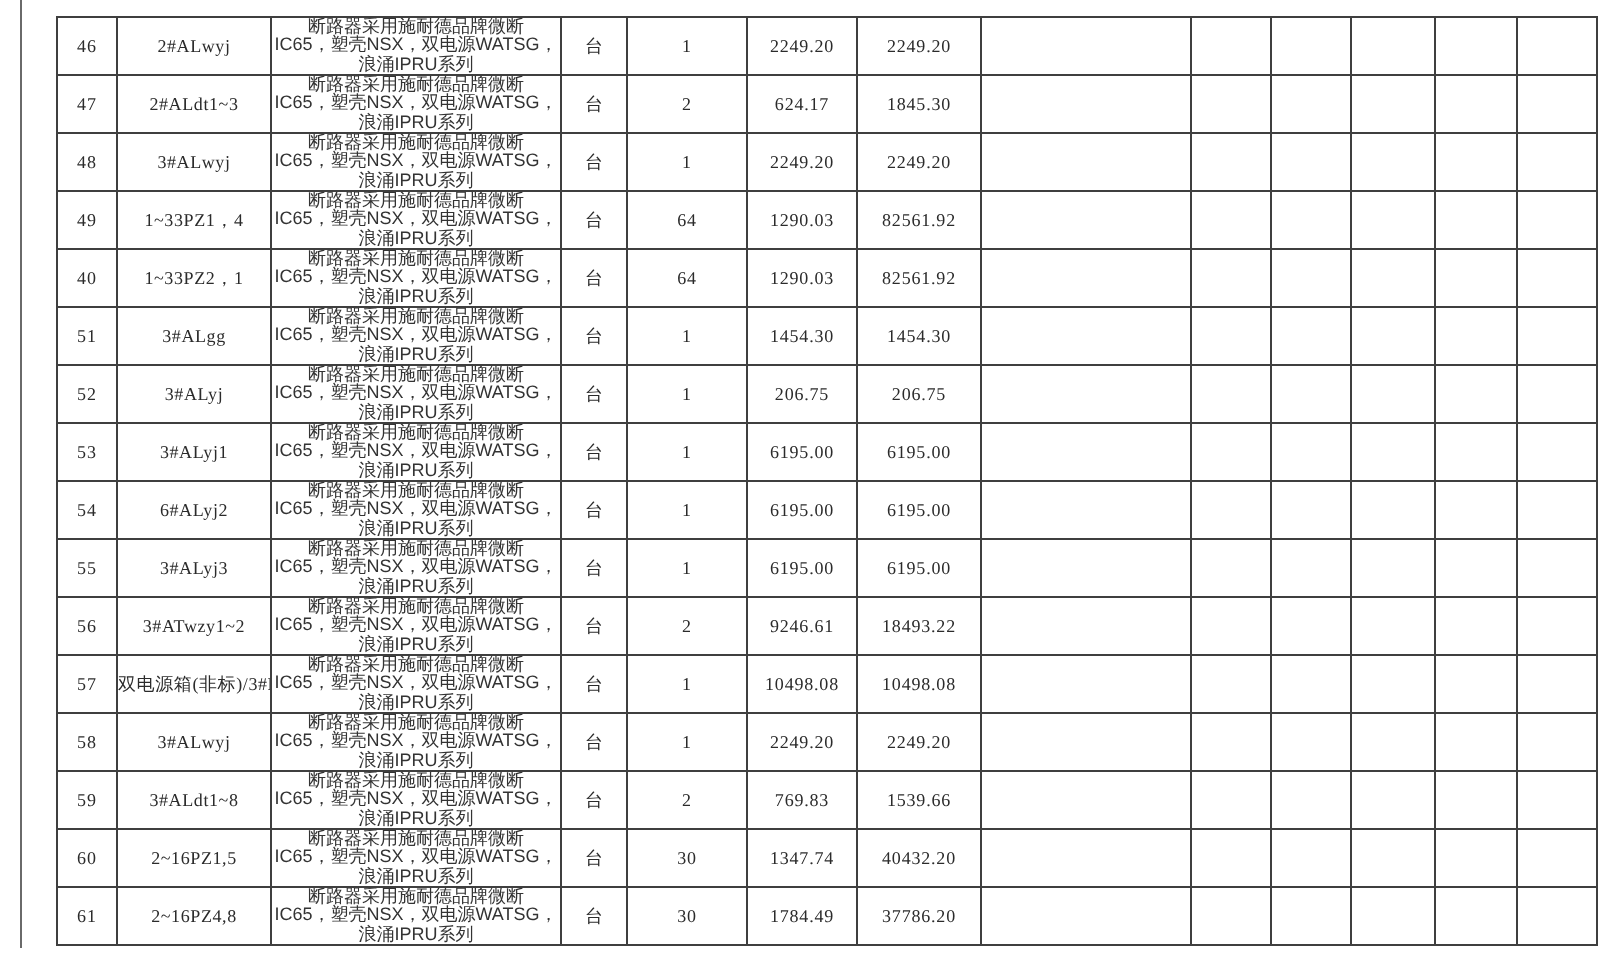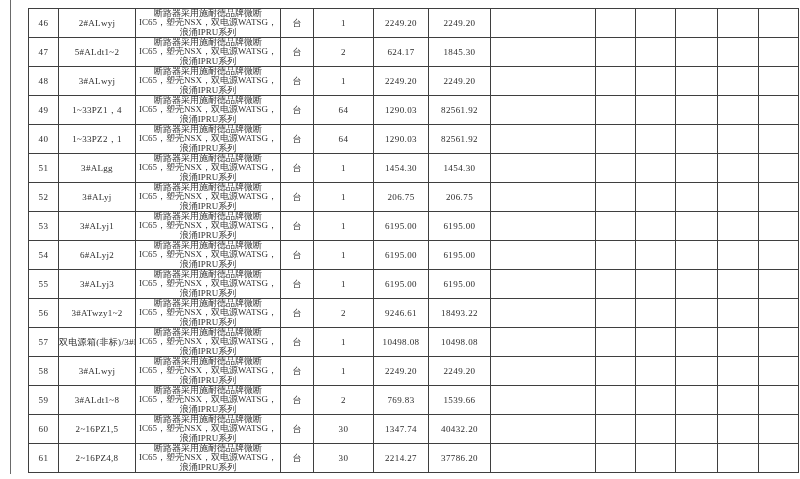--- a/index.html
+++ b/index.html
@@ -46,21 +46,21 @@
     height: 28px;
     overflow: hidden;
     white-space: nowrap;
   }
   td.c-no   { font-size: 9.5px; letter-spacing: 0.5px; }
   td.c-name { font-size: 8.5px; letter-spacing: 0.3px; }
   td.c-desc {
     font-size: 8px;
     line-height: 9.3px;
     white-space: normal;
-    font-family: Liberation Serif, serif;
+    font-family: Liberation Sans, sans-serif;
     color: #333333;
   }
   td.c-desc .dl { text-align: center; }
   td.c-unit {
     font-size: 8.5px;
     font-family: "Liberation Sans", "DejaVu Sans", sans-serif;
   }
   td.c-qty, td.c-price, td.c-total { font-size: 9px; letter-spacing: 0.4px; }
 </style>
 </head>
@@ -100,21 +100,21 @@
     <td class="c-total">2249.20</td>
     <td class="c-e"></td>
     <td class="c-e"></td>
     <td class="c-e"></td>
     <td class="c-e"></td>
     <td class="c-e"></td>
     <td class="c-e"></td>
   </tr>
           <tr>
     <td class="c-no">47</td>
-    <td class="c-name">5#ALdt1~2</td>
+    <td class="c-name">2#ALdt1~3</td>
     <td class="c-desc">
       <div class="dl">断路器采用施耐德品牌微断</div>
       <div class="dl">IC65，塑壳NSX，双电源WATSG，</div>
       <div class="dl">浪涌IPRU系列</div>
     </td>
     <td class="c-unit">台</td>
     <td class="c-qty">2</td>
     <td class="c-price">624.17</td>
     <td class="c-total">1845.30</td>
     <td class="c-e"></td>
@@ -374,21 +374,21 @@
           <tr>
     <td class="c-no">61</td>
     <td class="c-name">2~16PZ4,8</td>
     <td class="c-desc">
       <div class="dl">断路器采用施耐德品牌微断</div>
       <div class="dl">IC65，塑壳NSX，双电源WATSG，</div>
       <div class="dl">浪涌IPRU系列</div>
     </td>
     <td class="c-unit">台</td>
     <td class="c-qty">30</td>
-    <td class="c-price">2214.27</td>
+    <td class="c-price">1784.49</td>
     <td class="c-total">37786.20</td>
     <td class="c-e"></td>
     <td class="c-e"></td>
     <td class="c-e"></td>
     <td class="c-e"></td>
     <td class="c-e"></td>
     <td class="c-e"></td>
   </tr>
         </tbody>
     </table>

